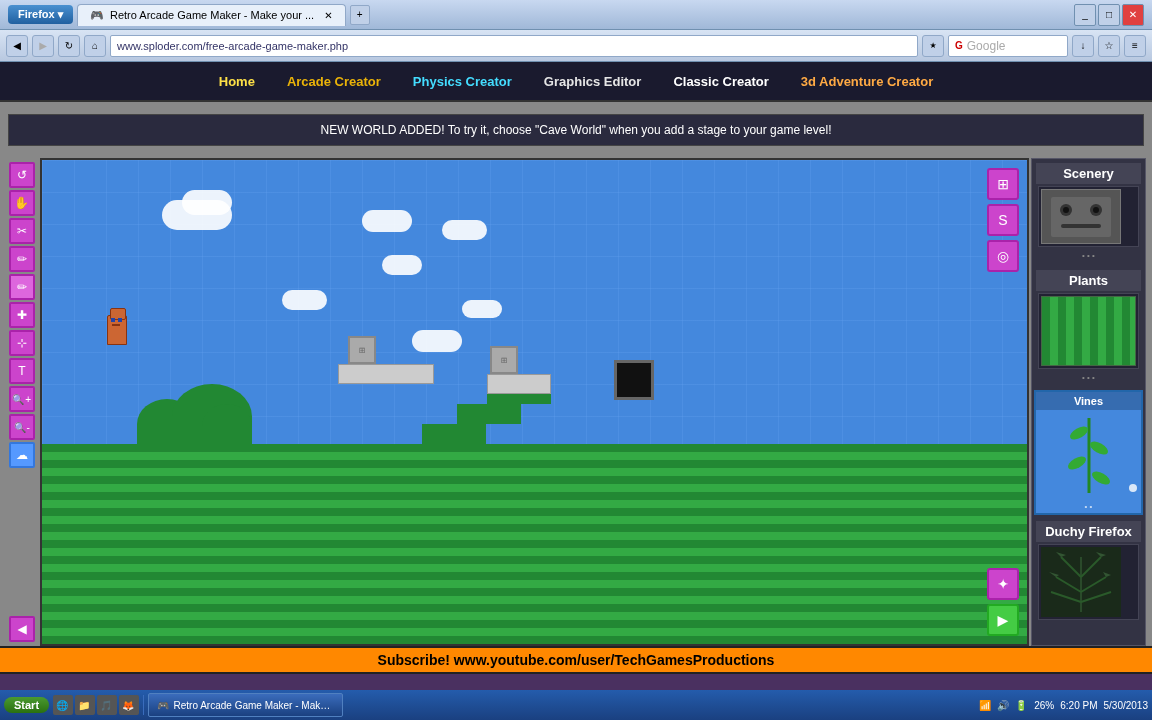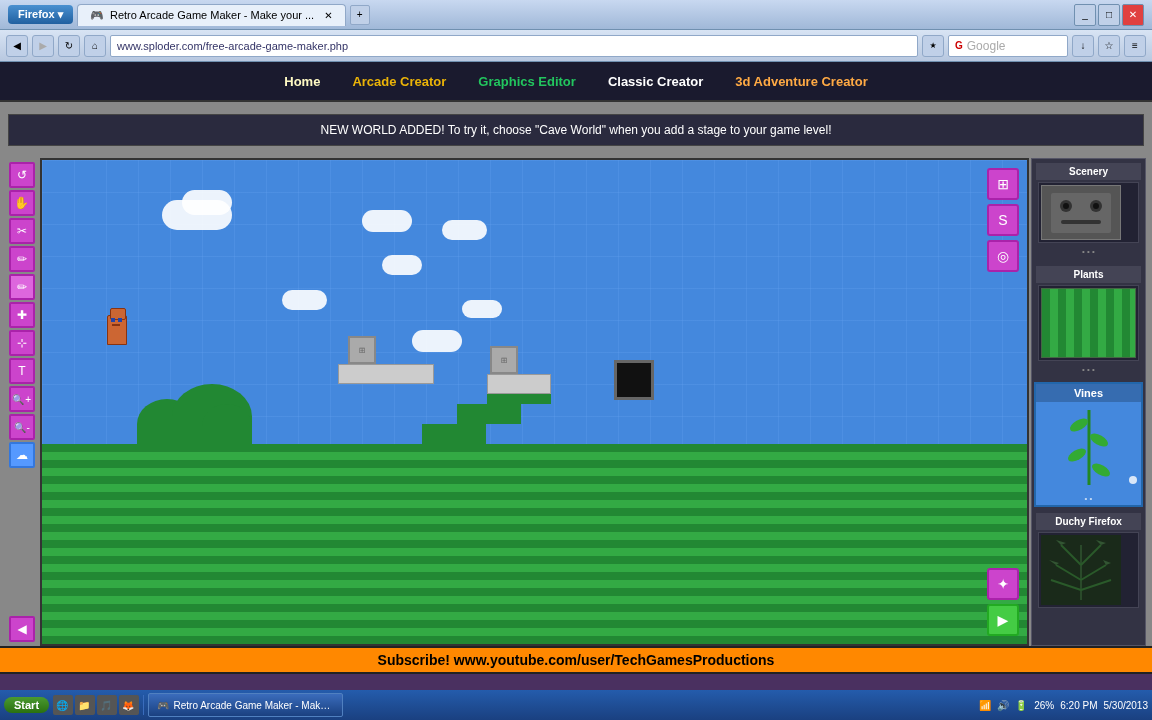--- a/index.html
+++ b/index.html
@@ -78,21 +78,21 @@
       background-size: 32px 32px;
     }
 
     
     .right-panel {
       width: 120px; background: #334; border: 1px solid #556;
       display: flex; flex-direction: column; overflow-y: auto;
     }
     .panel-section { padding: 4px; }
     .panel-section-title {
-      color: white; font-size: 10px; font-weight: bold;
+      color: white; font-size: 13px; font-weight: bold;
       text-align: center; padding: 3px;
       background: #445;
     }
     .panel-item {
       background: #223; margin: 2px; cursor: pointer;
       border: 1px solid #445; padding: 2px;
     }
     .panel-dots { text-align: center; color: #888; font-size: 8px; padding: 2px; }
 
     
@@ -185,23 +185,24 @@
     <span style="color:#aaa;font-size:12px;">Google</span>
   </div>
   <div class="nav-btn">↓</div>
   <div class="nav-btn">☆</div>
   <div class="nav-btn">≡</div>
 </div>
 
 <div class="website">
 
   <div class="site-nav">
-    <div class="nav-item" style="color:#fef9c3;">Home</div>
+    <div class="nav-item" style="color:#fde047;">Home</div>
     <div class="nav-item" style="color:#eab308;">Arcade Creator</div>
-    <div class="nav-item" style="color:#22c55e;">Graphics Editor</div>
+    <div class="nav-item" style="color:#44ddff;">Physics Creator</div>
+    <div class="nav-item" style="color:#e5e5e5;">Graphics Editor</div>
     <div class="nav-item" style="color:white;">Classic Creator</div>
     <div class="nav-item" style="color:#ffaa44;">3d Adventure Creator</div>
   </div>
 
   <div class="banner">
     <span>NEW WORLD ADDED! To try it, choose "Cave World" when you add a stage to your game level!</span>
   </div>
 
   <div style="display:flex; padding:0 6px; height:488px; gap:2px;">
 

